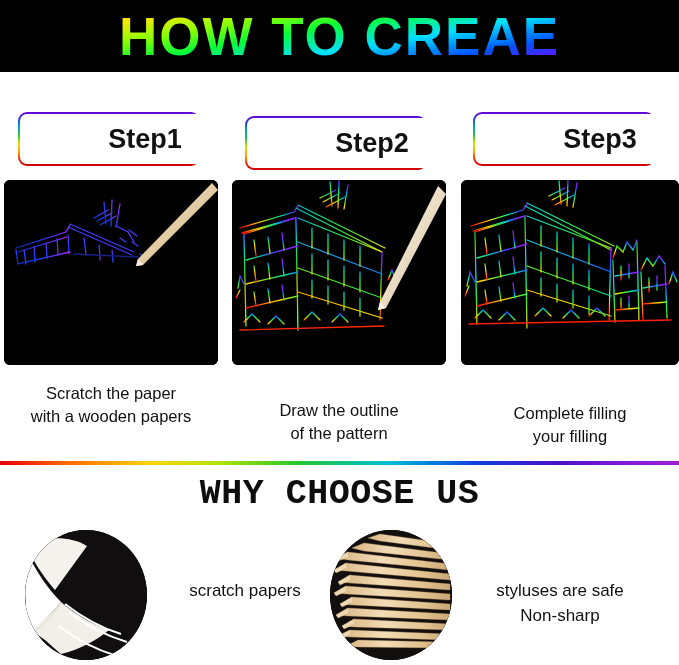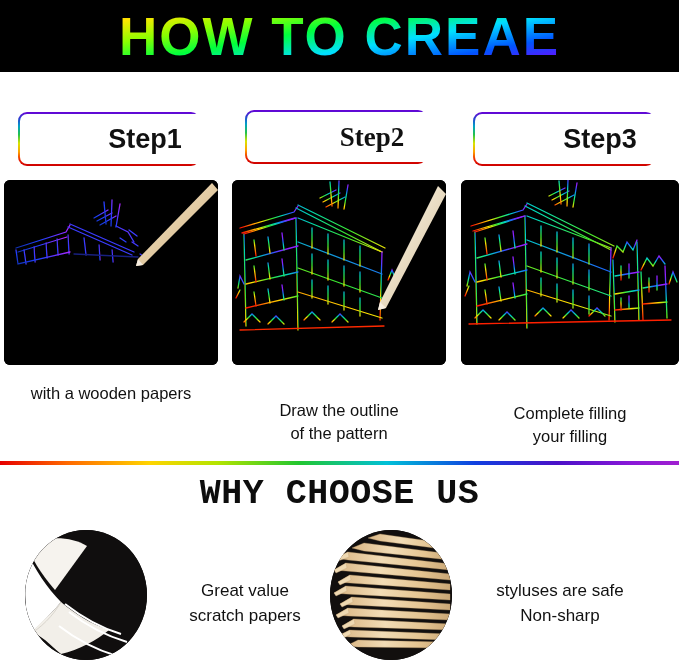--- a/index.html
+++ b/index.html
@@ -212,24 +212,25 @@
         <path d="M136 74 L142 78"></path>
       </g>
       <g>
         <polygon points="208,3 214,10 139,85 132,86 134,79" fill="url(#woodg1)"></polygon>
         <polygon points="134,79 132,86 139,85" fill="#f5ece0"></polygon>
       </g>
     </svg>
   </div>
 
   <div class="caption" style="left:4px; top:382px; width:214px;">
+    <div>Scratch the paper</div>
     <div>with a wooden papers</div>
   </div>
 
-  <div class="step-box" style="left:245px; top:110px; width:182px;font-family:Liberation Serif, serif;">
+  <div class="step-box" style="left:245px; top:116px; width:182px;">
     <div class="step-box-inner">
       <span class="step-label">Step2</span>
     </div>
   </div>
 
   <div class="panel" style="left:232px; top:180px; width:214px; height:185px;">
     <svg width="214" height="185" viewBox="0 0 214 185">
       <defs>
         <linearGradient id="s2g" x1="0.1" y1="1" x2="0.6" y2="0">
           <stop offset="0%" stop-color="#ff1800"></stop>
@@ -374,21 +375,20 @@
       <path d="M0 18 C10 40 22 58 36 72 C24 86 12 98 2 106 C0 80 0 46 0 18 Z" fill="#ffffff"></path>
       <path d="M36 72 C50 84 66 94 84 100 C72 110 54 120 36 124 C22 112 10 98 2 106 C12 96 26 84 36 72 Z" fill="#f2efe9"></path>
       <path d="M40 74 C58 88 76 98 96 104" fill="none" stroke="#ffffff" stroke-width="2"></path>
       <path d="M44 82 C62 96 82 106 102 112" fill="none" stroke="#ffffff" stroke-width="2"></path>
       <path d="M34 96 C52 110 72 120 92 126" fill="none" stroke="#ffffff" stroke-width="2"></path>
       <path d="M2 106 C16 98 28 86 36 72" fill="none" stroke="#d8d4cc" stroke-width="1"></path>
     </svg>
   </div>
 
   <div class="feature-caption" style="left:150px; top:578px; width:190px;">
-    <div>Great value</div>
     <div>scratch papers</div>
   </div>
 
   <div class="feature-circle" style="left:330px; top:530px;">
     <svg width="122" height="130" viewBox="0 0 122 130">
       <defs>
         <linearGradient id="stick" x1="0" y1="0" x2="1" y2="0">
           <stop offset="0%" stop-color="#d9b583"></stop>
           <stop offset="40%" stop-color="#f2dcb6"></stop>
           <stop offset="75%" stop-color="#e4c491"></stop>

